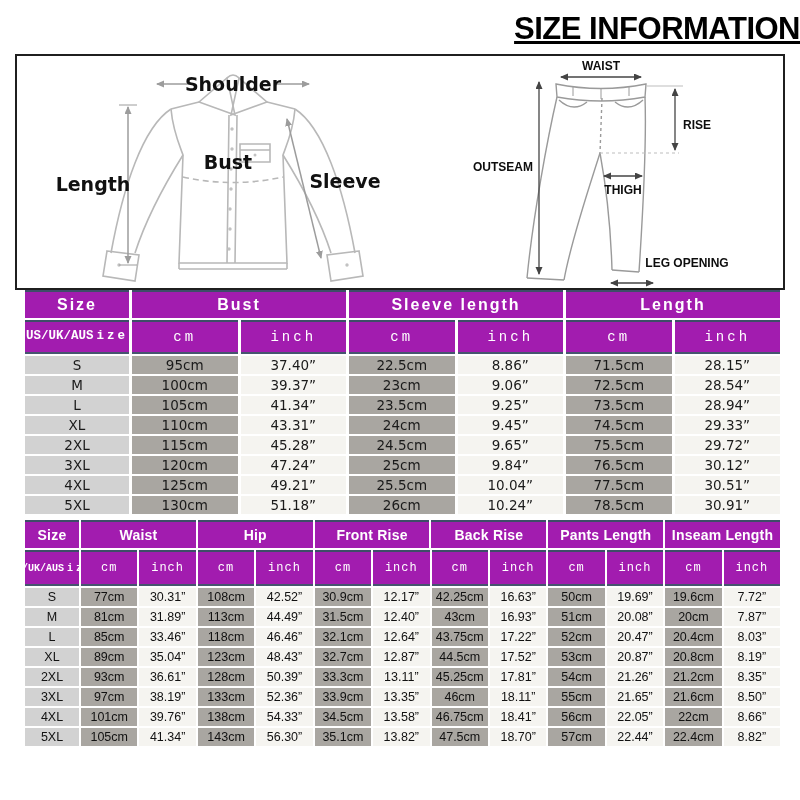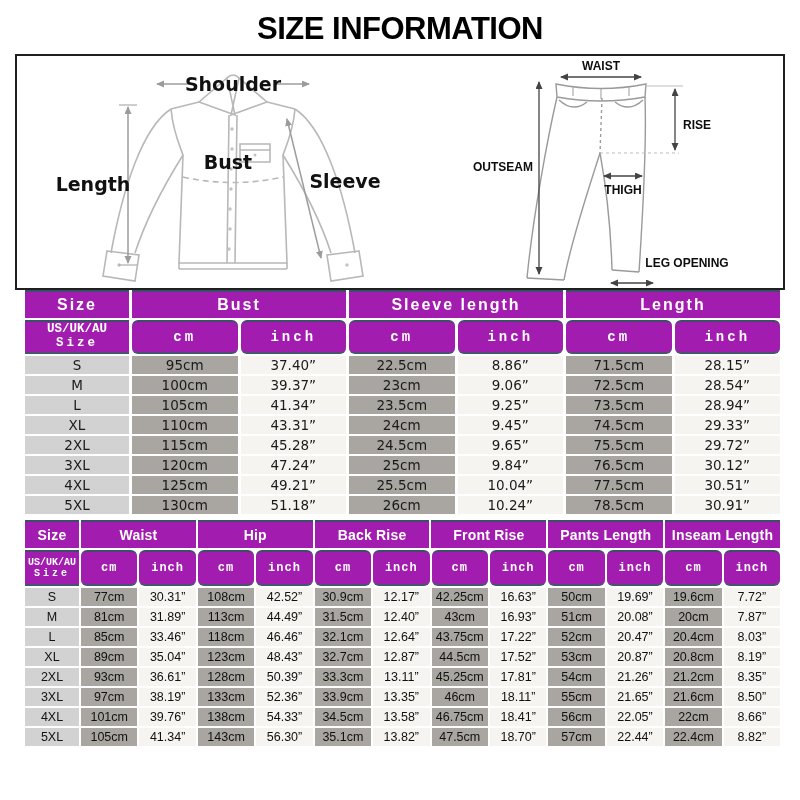--- a/index.html
+++ b/index.html
@@ -1,21 +1,21 @@
 <!DOCTYPE html>
 <html><head>
 <meta charset="utf-8">
 <style>
   * { margin:0; padding:0; box-sizing:border-box; }
   body { background:#fff; font-family:"Liberation Sans", sans-serif; }
   .page { width:800px; height:800px; background:#fff; overflow:hidden; position:relative; }
 
-  .title { text-align:center; font-size:31px; font-weight:bold; color:#000;
+  .title { text-align:right; font-size:31px; font-weight:bold; color:#000;
            letter-spacing:-0.5px; padding-top:11px; margin-bottom:7px;
-           font-family:"Liberation Sans", sans-serif; }
+           font-family:"Liberation Sans", sans-serif;text-decoration:underline; }
 
   .diagram-box { margin:0 15px; height:236px; border:2px solid #1f1f1f;
                  position:relative; background:#fff; }
   .shirt-svg  { position:absolute; left:6px;  top:1px; }
   .pants-svg  { position:absolute; right:2px; top:0px; }
   .shirt-label { font-family:"DejaVu Sans", sans-serif; font-weight:bold; font-size:19px; fill:#111; }
   .pants-label { font-family:"Liberation Sans", sans-serif; font-weight:bold; font-size:12px; fill:#0d0d0d; }
 
   .note { text-align:center; font-size:20px; color:#000; margin:4px 0 5px;
           letter-spacing:-0.4px; font-family:"Liberation Sans", sans-serif; }
@@ -28,24 +28,24 @@
           white-space:nowrap; overflow:hidden; }
 
   
   .g { background:#a21caf; color:#fff; border-top:2px solid #3E4D68; }
   .ghead .cell { height:28px; font-weight:bold; }
   .t1 .ghead .cell { font-size:16px; letter-spacing:2px; }
   .t2 .ghead .cell { font-size:14px; letter-spacing:0.2px; }
   .subhead .cell { border-bottom:2px solid #46556F; }
   .t1 .subhead .cell { height:34px; }
   .t2 .subhead .cell { height:36px; }
-  .unit { font-family:"Liberation Mono", monospace; font-weight:bold;border-radius:6px; }
+  .unit { font-family:"Liberation Mono", monospace; font-weight:normal; }
   .t1 .unit { font-size:14px; letter-spacing:3px; }
   .t2 .unit { font-size:12px; letter-spacing:1px; }
-  .sizecol2 { flex-direction:column; line-height:1.1; font-family:"Liberation Mono", monospace;
+  .sizecol2 { flex-direction:row; line-height:1.1; font-family:"Liberation Mono", monospace;
               font-weight:bold; }
   .t1 .sizecol2 { font-size:12.5px; }
   .t2 .sizecol2 { font-size:10px; }
   .sp2 { letter-spacing:3px; }
 
   
   .t1 .c0 { flex:0 0 104px; }
   .t2 .c0 { flex:0 0 54px; }
 
   
@@ -251,22 +251,22 @@
           <div class="cell vin">30.91”</div>
         </div>
       </div>
   </section>
 
   <section class="sztable t2">
     <div class="row ghead">
       <div class="cell g c0">Size</div>
       <div class="cell g">Waist</div>
       <div class="cell g">Hip</div>
+      <div class="cell g">Front Rise</div>
       <div class="cell g">Back Rise</div>
-      <div class="cell g">Front Rise</div>
       <div class="cell g">Pants Length</div>
       <div class="cell g">Inseam Length</div>
     </div>
     <div class="row subhead">
       <div class="cell g c0 sizecol2">
         <span>US/UK/AU</span>
         <span class="sp2">Size</span>
       </div>
       <div class="cell g unit">cm</div>
       <div class="cell g unit">inch</div>

